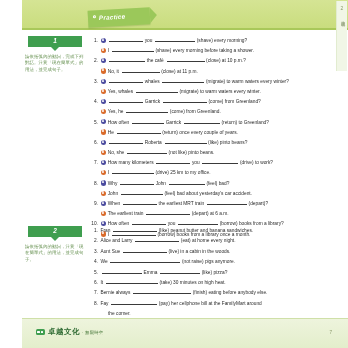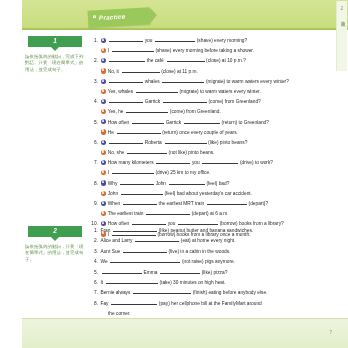--- a/index.html
+++ b/index.html
@@ -354,16 +354,21 @@
           <div class="p-row"><span class="q-num">7.</span><span class="q-body"><span>Bernie always</span> <span class="blank" style="width: 58px;"></span><span>(finish) eating before anybody else.</span> </span></div>
           <div class="p-row"><span class="q-num">8.</span><span class="q-body"><span>Fay</span> <span class="blank" style="width: 46px;"></span><span>(pay) her cellphone bill at the FamilyMart around</span> </span></div>
           <div class="cont-line">the corner.</div>
           <div class="p-row"><span class="q-num">9.</span><span class="q-body"><span>The sea level</span> <span class="blank" style="width: 48px;"></span><span>(rise) gradually.</span> </span></div>
         </div>
     </div>
 
   </div>
 
   <div class="footer-band">
+    <div class="footer-inner">
+      <span class="logo-mark"></span>
+      <span class="logo-main">卓越文化</span>
+      <span class="logo-sub">· 無限時空</span>
+    </div>
     <div class="footer-pagenum">7</div>
   </div>
 
 </div>
 
 </body></html>

